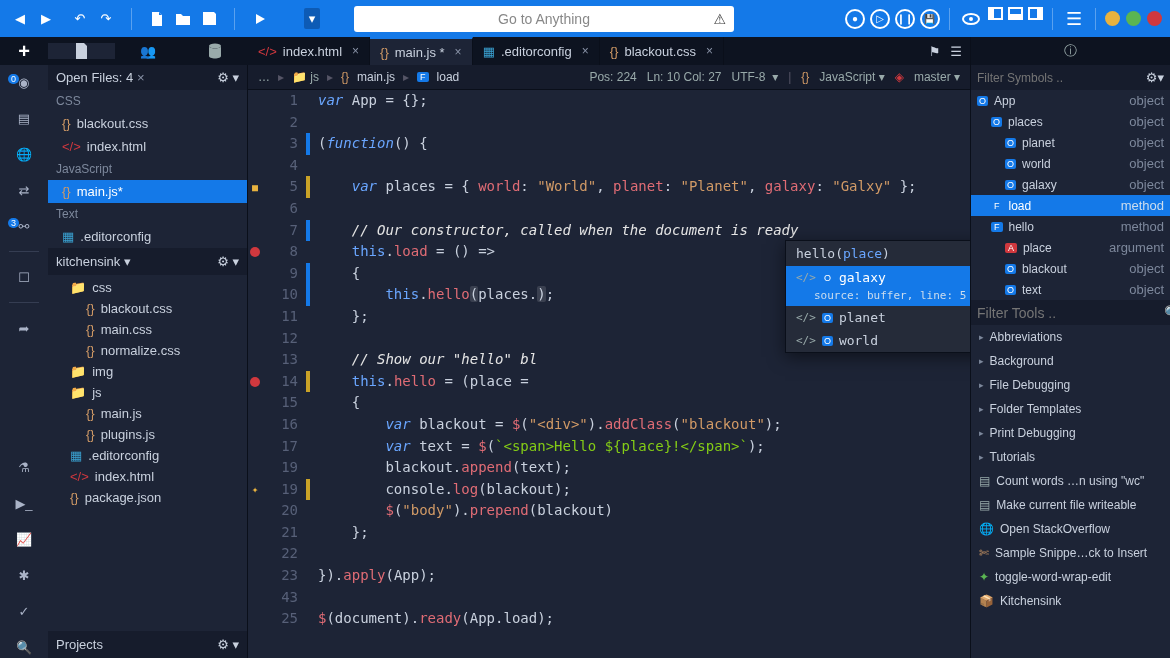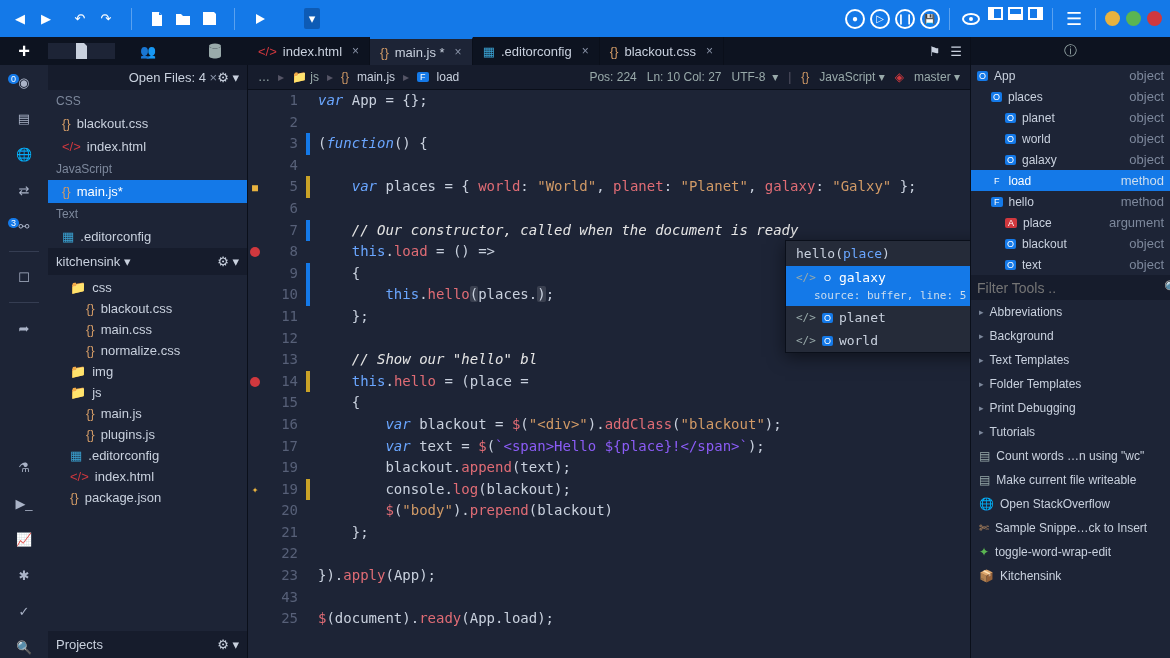--- a/index.html
+++ b/index.html
@@ -29,21 +29,21 @@
 
 .mainrow{flex:1;display:flex;overflow:hidden}
 
 .railbar{width:48px;background:#1d2436;display:flex;flex-direction:column;align-items:center;padding-top:6px;gap:14px;color:#aab3c7}
 .railbar .ri{width:26px;height:22px;display:flex;align-items:center;justify-content:center;cursor:pointer;position:relative}
 .rail-sep{width:30px;height:1px;background:#353d52}
 .plus-big{color:#fff;font-size:20px;font-weight:bold}
 .badge-s{position:absolute;left:-3px;top:3px;background:#1479e8;color:#fff;border-radius:8px;font-size:9px;padding:0 3px}
 
 .sidebar{width:200px;background:#1d2436;display:flex;flex-direction:column;border-right:1px solid #0a0f1a}
-.sb-head{height:25px;display:flex;align-items:center;padding:0 8px;justify-content:flex-end;color:#c9d1de;background:#161c2c}
+.sb-head{height:25px;display:flex;align-items:center;padding:0 8px;justify-content:space-between;color:#c9d1de;background:#161c2c}
 .sb-head .x{color:#8a94a8;cursor:pointer}
 .sb-cat{padding:4px 8px;color:#7d889c;font-size:12px}
 .sb-item{padding:4px 8px 4px 14px;display:flex;align-items:center;gap:6px;color:#c9d1de;cursor:pointer}
 .sb-item.active{background:#1479e8;color:#fff}
 .sb-section{padding:6px 8px;display:flex;align-items:flex-start;justify-content:space-between;background:#161c2c;color:#c9d1de}
 .tree{padding:2px 0}
 .tree .folder,.tree .file{padding:3px 8px;display:flex;align-items:center;gap:6px;cursor:pointer;color:#c9d1de}
 .tree .d1{padding-left:22px}
 .tree .d2{padding-left:38px}
 
@@ -67,21 +67,21 @@
 .strip .y{background:#c9a227}
 .code{flex:1;padding-left:8px;line-height:21.6px;color:#c9d1de;white-space:pre}
 .code div{height:21.6px}
 .kw{color:#6aa6ff;font-style:italic}
 .op{color:#c9d1de}
 .prop{color:#e06c75}
 .str{color:#d19a66}
 .com{color:#e5e5e5;font-style:italic}
 .fn{color:#e06c75}
 .this{color:#6aa6ff;}
-.tpl{color:#8b5cf6}
+.tpl{color:#84cc16}
 .cursor-brkt{background:#3a4050;border-radius:2px}
 
 .ac{position:absolute;left:537px;top:150px;width:398px;background:#252b39;border:1px solid #0a0f1a;box-shadow:0 4px 16px rgba(0,0,0,0.5);font-family:'Consolas',monospace;font-size:13px;z-index:10}
 .ac-sig{padding:5px 10px;color:#c9d1de}
 .ac-sig .arg{color:#6aa6ff}
 .ac-row{padding:4px 10px;display:flex;align-items:center;gap:6px;color:#c9d1de;cursor:pointer}
 .ac-row.sel{background:#1479e8;color:#fff}
 .ac-meta{font-size:11px;color:#cde;padding:0 10px 4px 28px;background:#1479e8}
 
 .rightpanel{width:200px;background:#1d2436;display:flex;flex-direction:column;border-left:1px solid #0a0f1a}
@@ -141,20 +141,24 @@
   </div>
   <div class="tb-sep"></div>
   <div class="tb-btn">
       <svg width="14" height="14">
         <path fill="#fff" d="M3 2l9 5-9 5z"></path>
       </svg>
     </div>
   <div class="tb-btn" style="margin-left:18px">
       <span style="background:#0d5bb5;padding:3px 5px;border-radius:2px">▾</span>
     </div>
+  <div class="search">
+    <span>Go to Anything</span>
+    <span class="warn">⚠</span>
+  </div>
   <div class="tb-right">
     <div class="tb-group" style="gap:5px">
       <div class="circ">●</div>
       <div class="circ">▷</div>
       <div class="circ">❙❙</div>
       <div class="circ">
           <span style="font-size:9px">💾</span>
         </div>
     </div>
     <div class="tb-sep"></div>
@@ -463,20 +467,24 @@
               <span style="color:#9aa;font-size:11px">&lt;/&gt;</span>
               <span class="badge-o">O</span>
               <span>world</span>
             </div>
           </div>
       </div>
     </div>
   </div>
 
   <div class="rightpanel">
+    <div class="rp-search">
+      <input placeholder="Filter Symbols .." style="">
+      <span class="gear">⚙▾</span>
+    </div>
     <div id="symbols">
         <div class="sym d0">
           <span class="badge-o">O</span>
           <span>App</span>
           <span class="typ">object</span>
         </div>
         <div class="sym d1">
           <span class="badge-o">O</span>
           <span>places</span>
           <span class="typ">object</span>
@@ -531,21 +539,21 @@
         <div class="tool">
           <span class="chev">▸</span>
           <span>Abbreviations</span>
         </div>
         <div class="tool">
           <span class="chev">▸</span>
           <span>Background</span>
         </div>
         <div class="tool">
           <span class="chev">▸</span>
-          <span>Text Templates</span>
+          <span>File Debugging</span>
         </div>
         <div class="tool">
           <span class="chev">▸</span>
           <span>Folder Templates</span>
         </div>
         <div class="tool">
           <span class="chev">▸</span>
           <span>Print Debugging</span>
         </div>
         <div class="tool">

